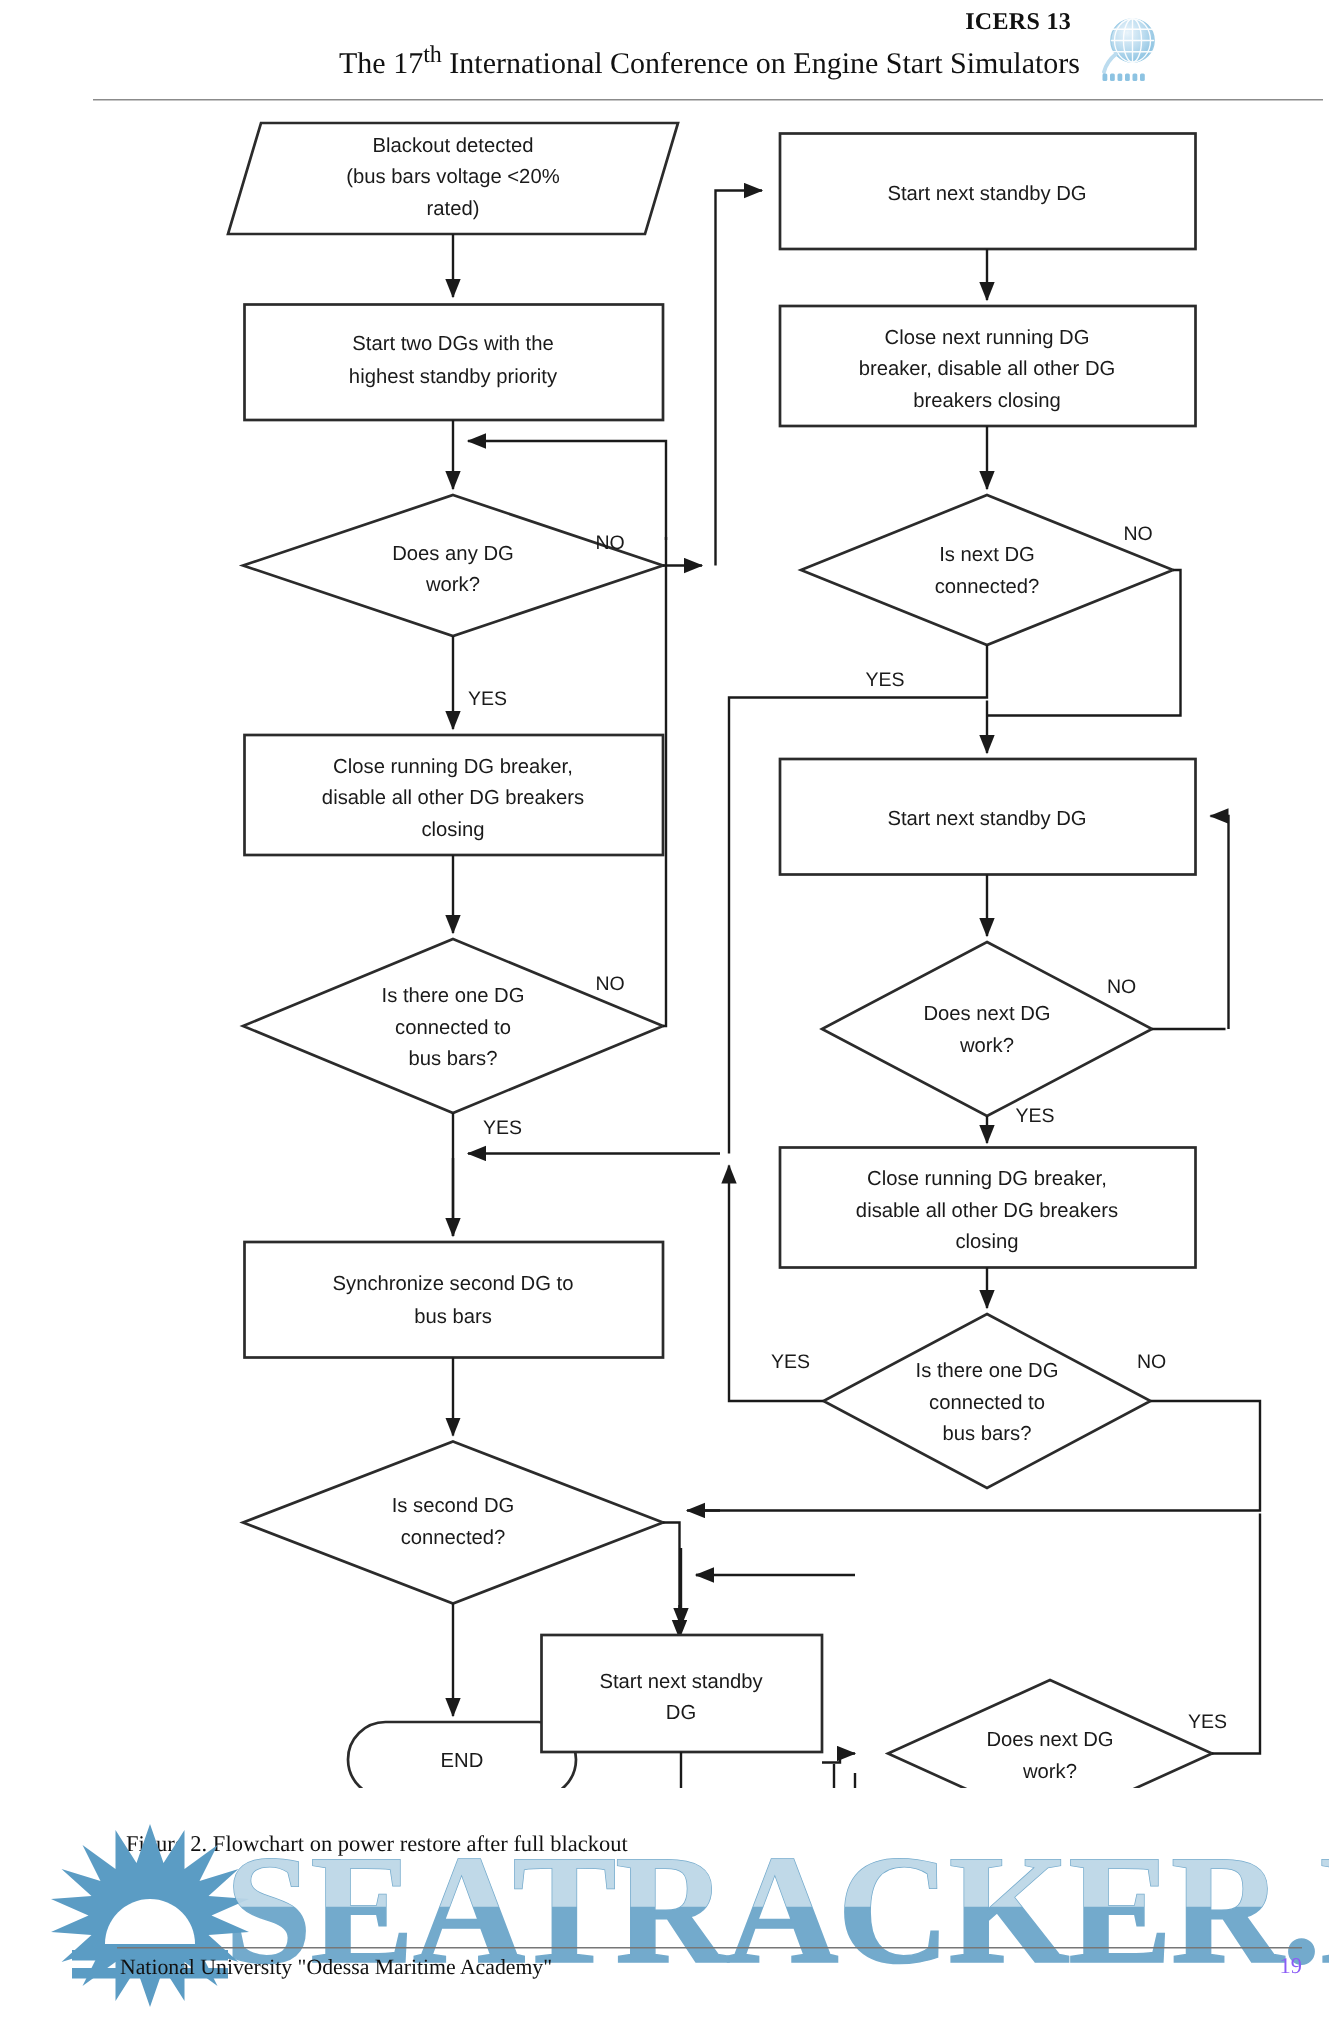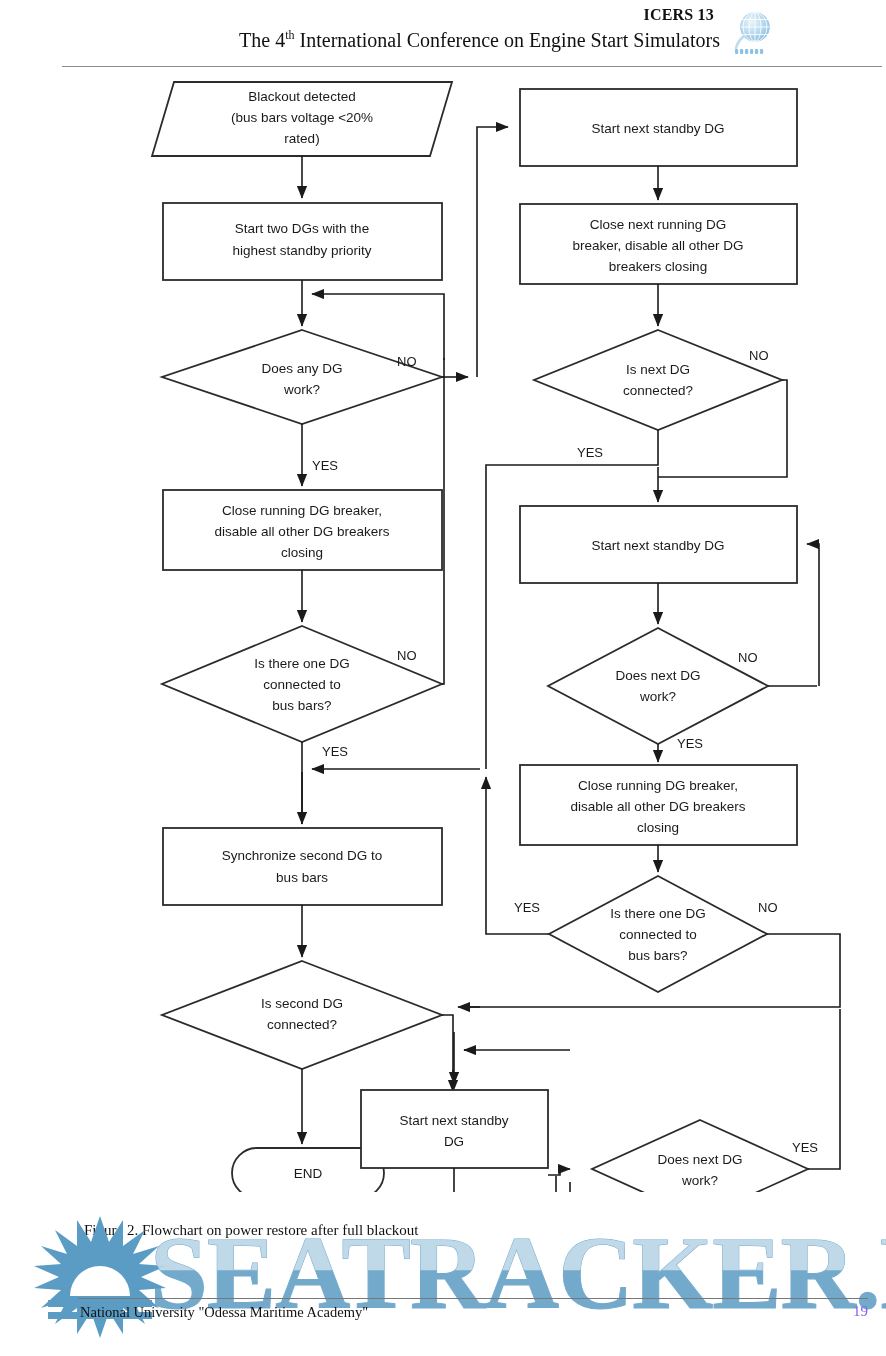--- a/index.html
+++ b/index.html
@@ -36,21 +36,21 @@
   .hdr-title {
     position: absolute;
     right: 72px;
     top: 28px;
     font-family: "Liberation Serif", serif;
     font-size: 20px;
     color: #111;
     white-space: nowrap;
   }
   .hdr-title sup {
-    font-size: 12px;
+    font-size: 16px;
     vertical-align: super;
   }
   .hdr-logo {
     position: absolute;
     right: 14px;
     top: 10px;
     width: 50px;
     height: 48px;
   }
   .hdr-rule {
@@ -140,21 +140,21 @@
     font-family: "Liberation Serif", serif;
     font-size: 15px;
     color: #8b5cf6;
   }
 </style>
 </head>
 <body>
 
 <div class="page-header">
   <div class="hdr-icers">ICERS 13</div>
-  <div class="hdr-title"><span>The 4</span><sup>th</sup><span> International Conference on Engine Start Simulators</span></div>
+  <div class="hdr-title"><span>The 17</span><sup>th</sup><span> International Conference on Engine Start Simulators</span></div>
   <div class="hdr-logo">
     <svg width="50" height="48" viewBox="0 0 50 48" xmlns="http://www.w3.org/2000/svg">
       <defs>
         <radialGradient id="globeGrad" cx="38%" cy="32%" r="70%">
           <stop offset="0%" stop-color="#eaf4fb"></stop>
           <stop offset="55%" stop-color="#bcdcef"></stop>
           <stop offset="100%" stop-color="#8dc3e2"></stop>
         </radialGradient>
       </defs>
       <circle cx="27" cy="17" r="14.5" fill="url(#globeGrad)" stroke="#9ccbe5" stroke-width="0.8"></circle>

